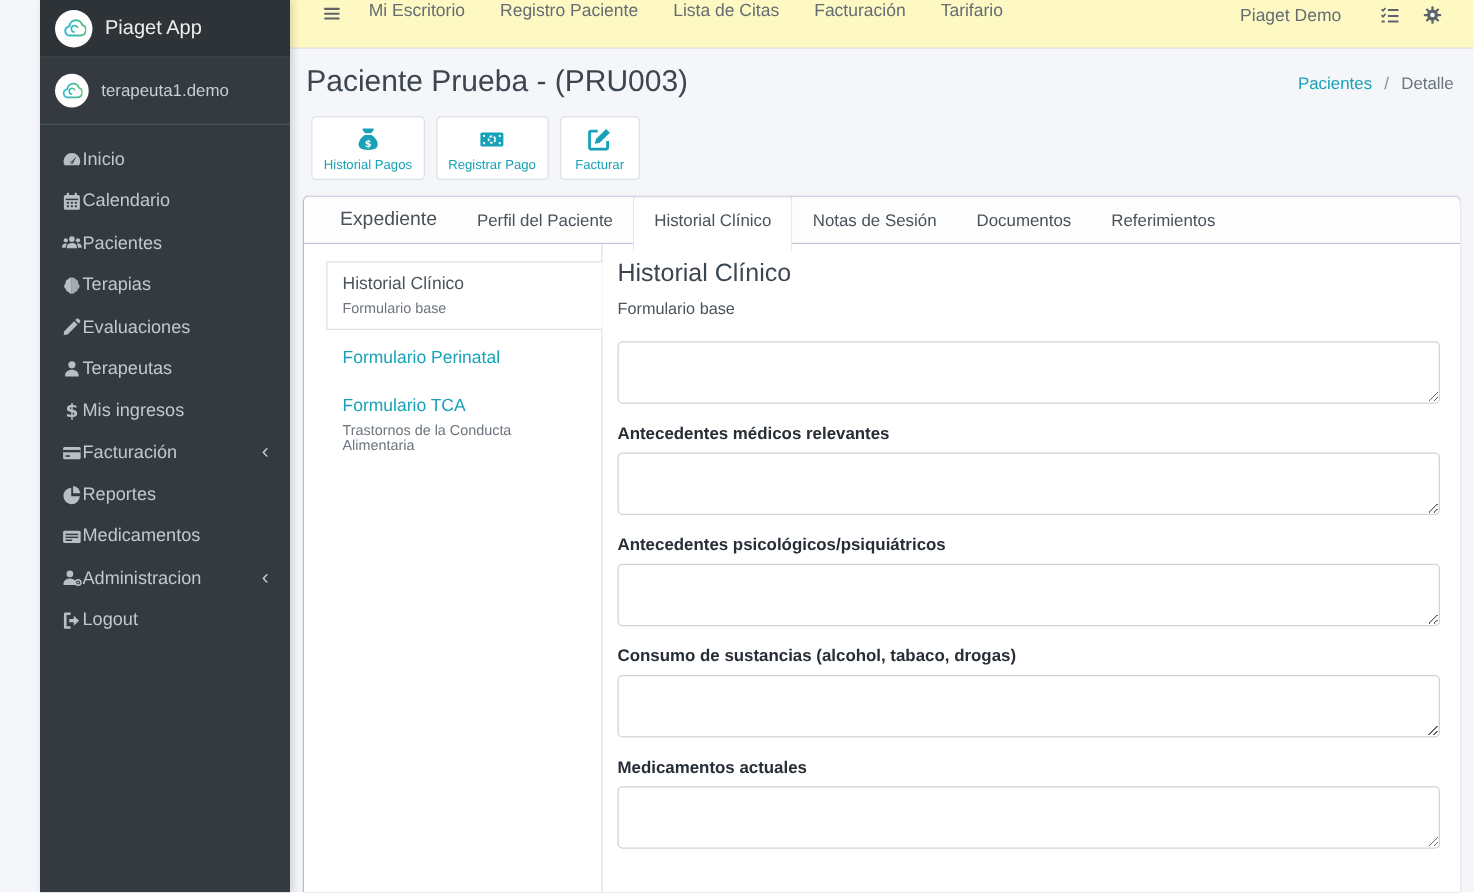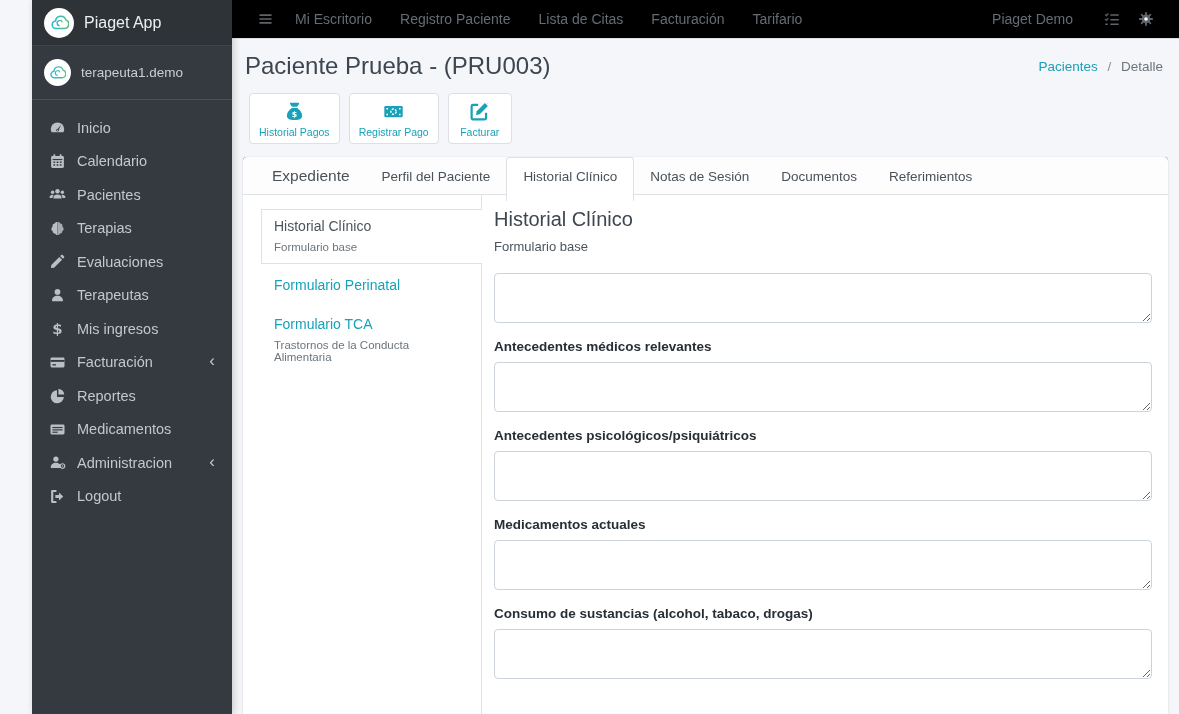--- a/index.html
+++ b/index.html
@@ -9,27 +9,27 @@
 
   
   .sidebar { width:200px; min-width:200px; background:#343a40; color:#c2c7d0; display:flex; flex-direction:column; position:relative; z-index:5; box-shadow:2px 0 7px rgba(0,0,0,.18);margin-left:32px; }
   .brand { height:46px; display:flex; align-items:center; gap:10px; padding:0 12px; background:#2e3338; border-bottom:1px solid rgba(255,255,255,.09); }
   .logo-circle { width:30px; height:30px; background:#fff; border-radius:50%; display:flex; align-items:center; justify-content:center; flex:none; }
   .brand-name { color:#eceff2; font-size:16px; font-weight:400; }
   .user-panel { display:flex; align-items:center; gap:10px; padding:13px 12px; border-bottom:1px solid #4a525a; cursor:pointer; }
   .avatar { width:27px; height:27px; background:#fff; border-radius:50%; display:flex; align-items:center; justify-content:center; flex:none; }
   .user-name { font-size:13.5px; color:#c9ced5; }
   .nav { padding:11px 0; }
-  .nav-item { display:flex; align-items:center; gap:11px; padding:8px 14px 8.5px 17px; font-size:14.5px; color:#c2c7d0; cursor:pointer; position:relative; }
+  .nav-item { display:flex; align-items:center; gap:0; padding:8px 14px 8.5px 17px; font-size:14.5px; color:#c2c7d0; cursor:pointer; position:relative; }
   .nav-item svg { width:17px; height:17px; flex:none; color:#b9bfc7; }
   .chev { position:absolute; right:17px; top:50%; transform:translateY(-56%); font-size:17px; line-height:1; color:#c2c7d0; }
 
   
   .main { flex:1; display:flex; flex-direction:column; min-width:0; }
-  .navbar { height:39px; min-height:39px; background:#000000; border-bottom:1px solid #dee2e6; display:flex; align-items:center; padding:0 16px 0 18px; }
+  .navbar { height:39px; min-height:39px; background:#fef9c3; border-bottom:1px solid #dee2e6; display:flex; align-items:flex-start; padding:0 16px 0 18px; }
   .hamburger { padding:4px 8px; cursor:pointer; display:flex; }
   .hamburger svg { width:15px; height:14px; color:#5d646b; }
   .nav-link { font-size:14px; color:#646c74; padding:0 14px; cursor:pointer; }
   .navbar-right { margin-left:auto; display:flex; align-items:center; }
   .navbar-user { font-size:14px; color:#646c74; margin-right:22px; cursor:pointer; }
   .top-icon { padding:4px 9px; cursor:pointer; display:flex; }
   .top-icon svg { width:16px; height:16px; color:#5d646b; }
 
   .content { flex:1; overflow:hidden; padding:0 11px; display:flex; flex-direction:column; }
   .page-head { display:flex; align-items:flex-end; justify-content:space-between; padding:13px 5px 2px 2px; }
@@ -334,25 +334,25 @@
             </div>
             <div class="field">
               <label class="field-label">Antecedentes médicos relevantes</label>
               <textarea class="field-input" style=""></textarea>
             </div>
             <div class="field">
               <label class="field-label">Antecedentes psicológicos/psiquiátricos</label>
               <textarea class="field-input" style=""></textarea>
             </div>
             <div class="field">
+              <label class="field-label">Consumo de sustancias (alcohol, tabaco, drogas)</label>
+              <textarea class="field-input" style=""></textarea>
+            </div>
+            <div class="field">
               <label class="field-label">Medicamentos actuales</label>
-              <textarea class="field-input" style=""></textarea>
-            </div>
-            <div class="field">
-              <label class="field-label">Consumo de sustancias (alcohol, tabaco, drogas)</label>
               <textarea class="field-input" style=""></textarea>
             </div>
           </div>
 
         </div>
       </div>
 
     </div>
   </div>
 </div>

